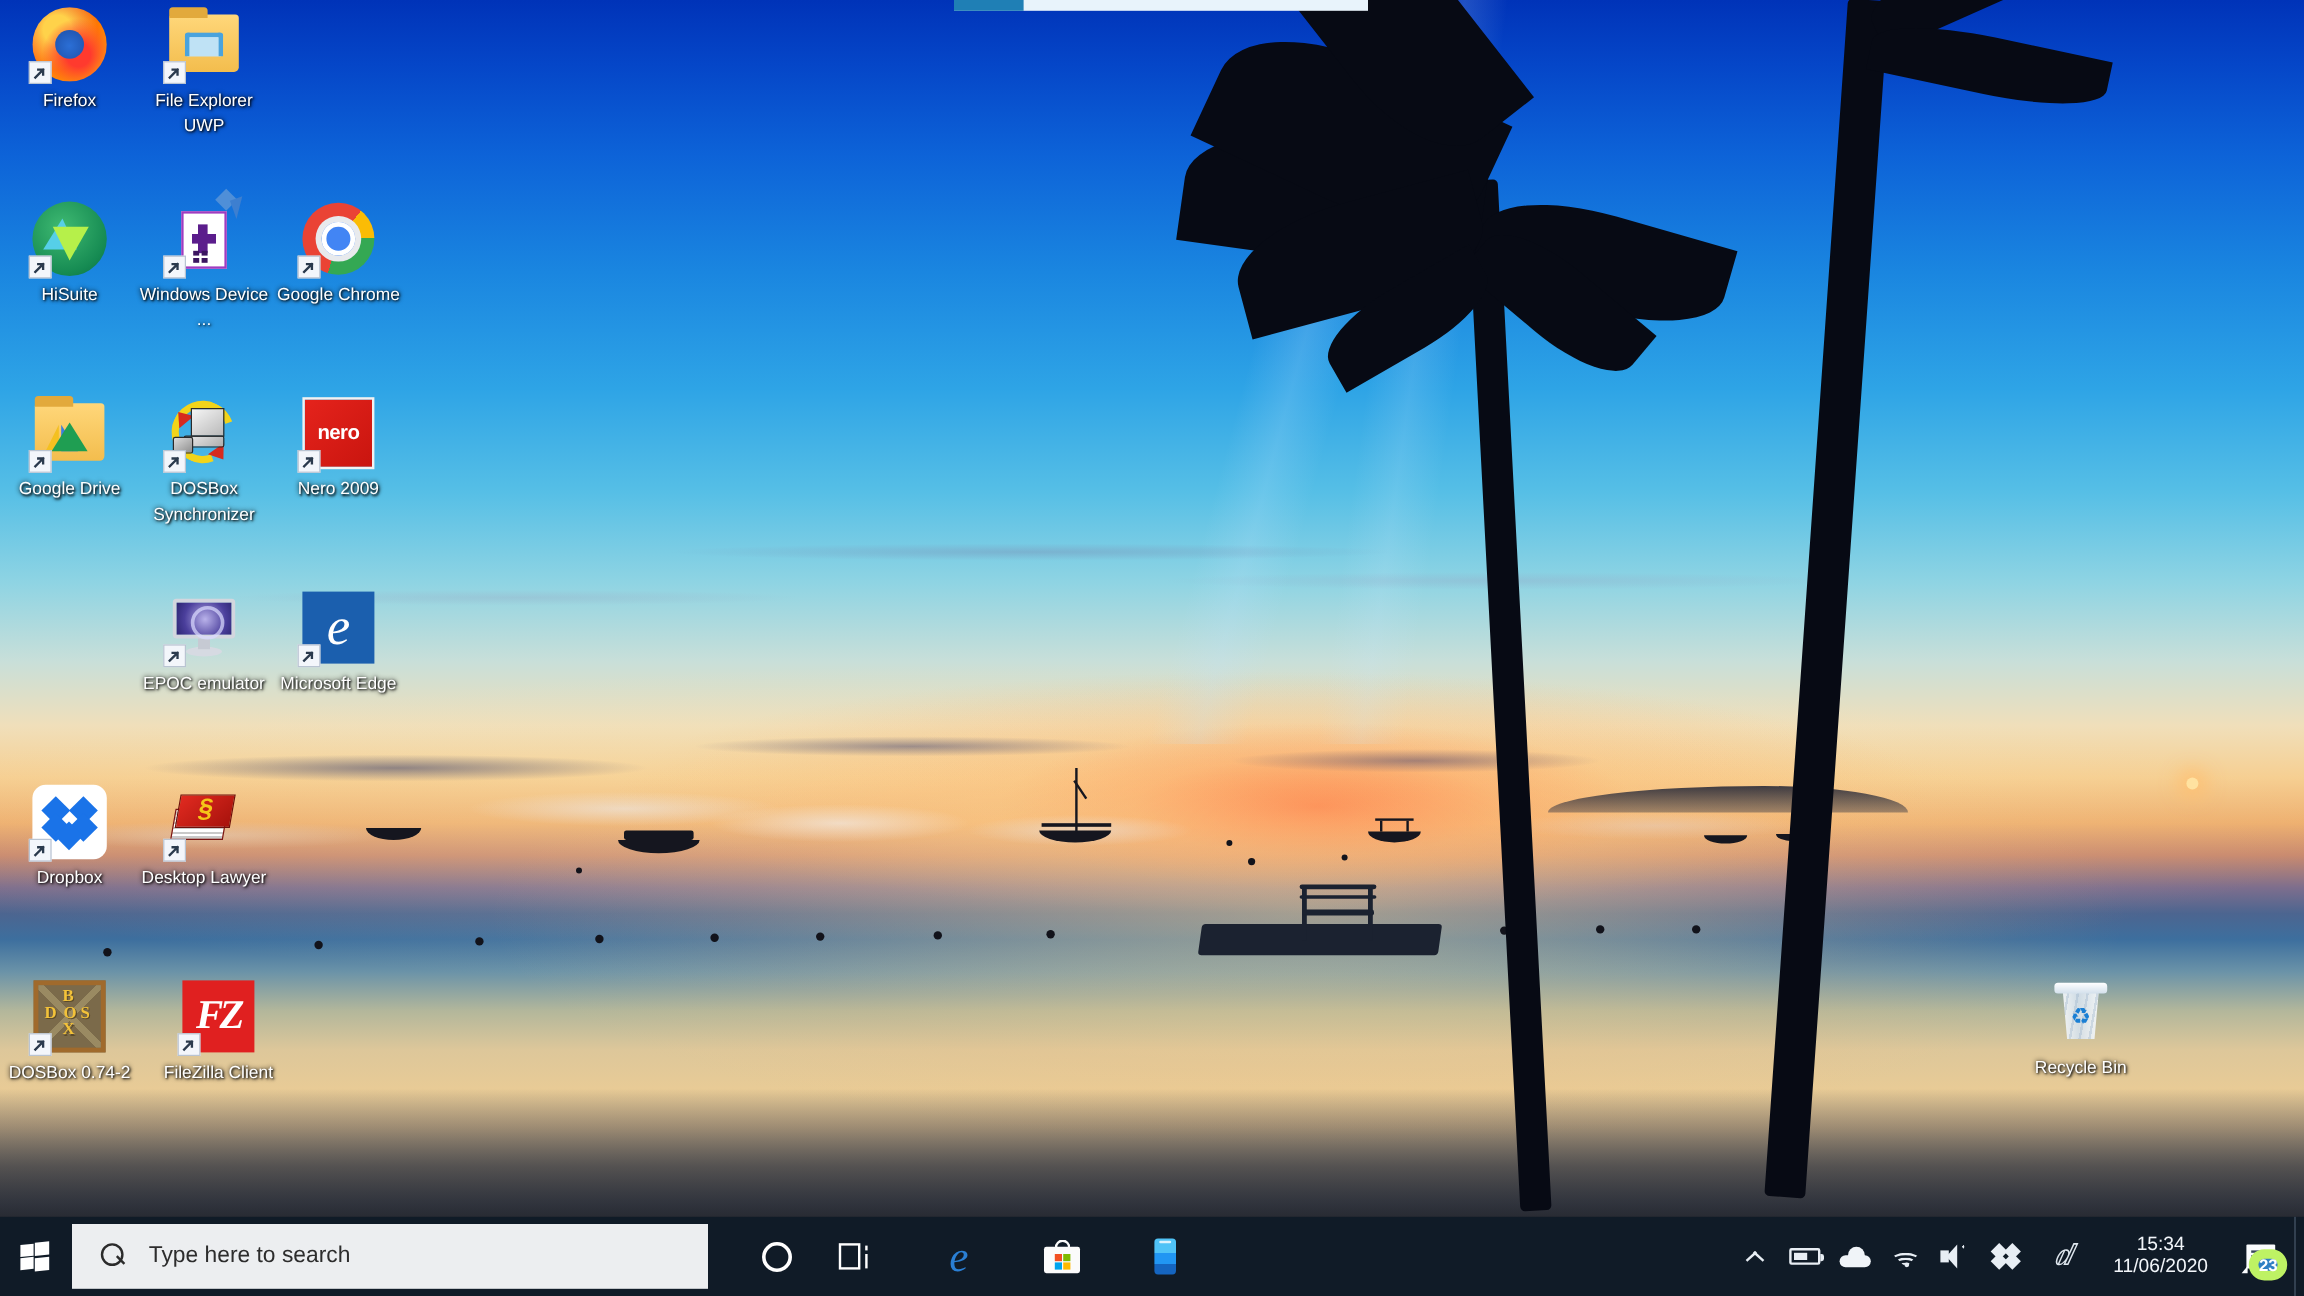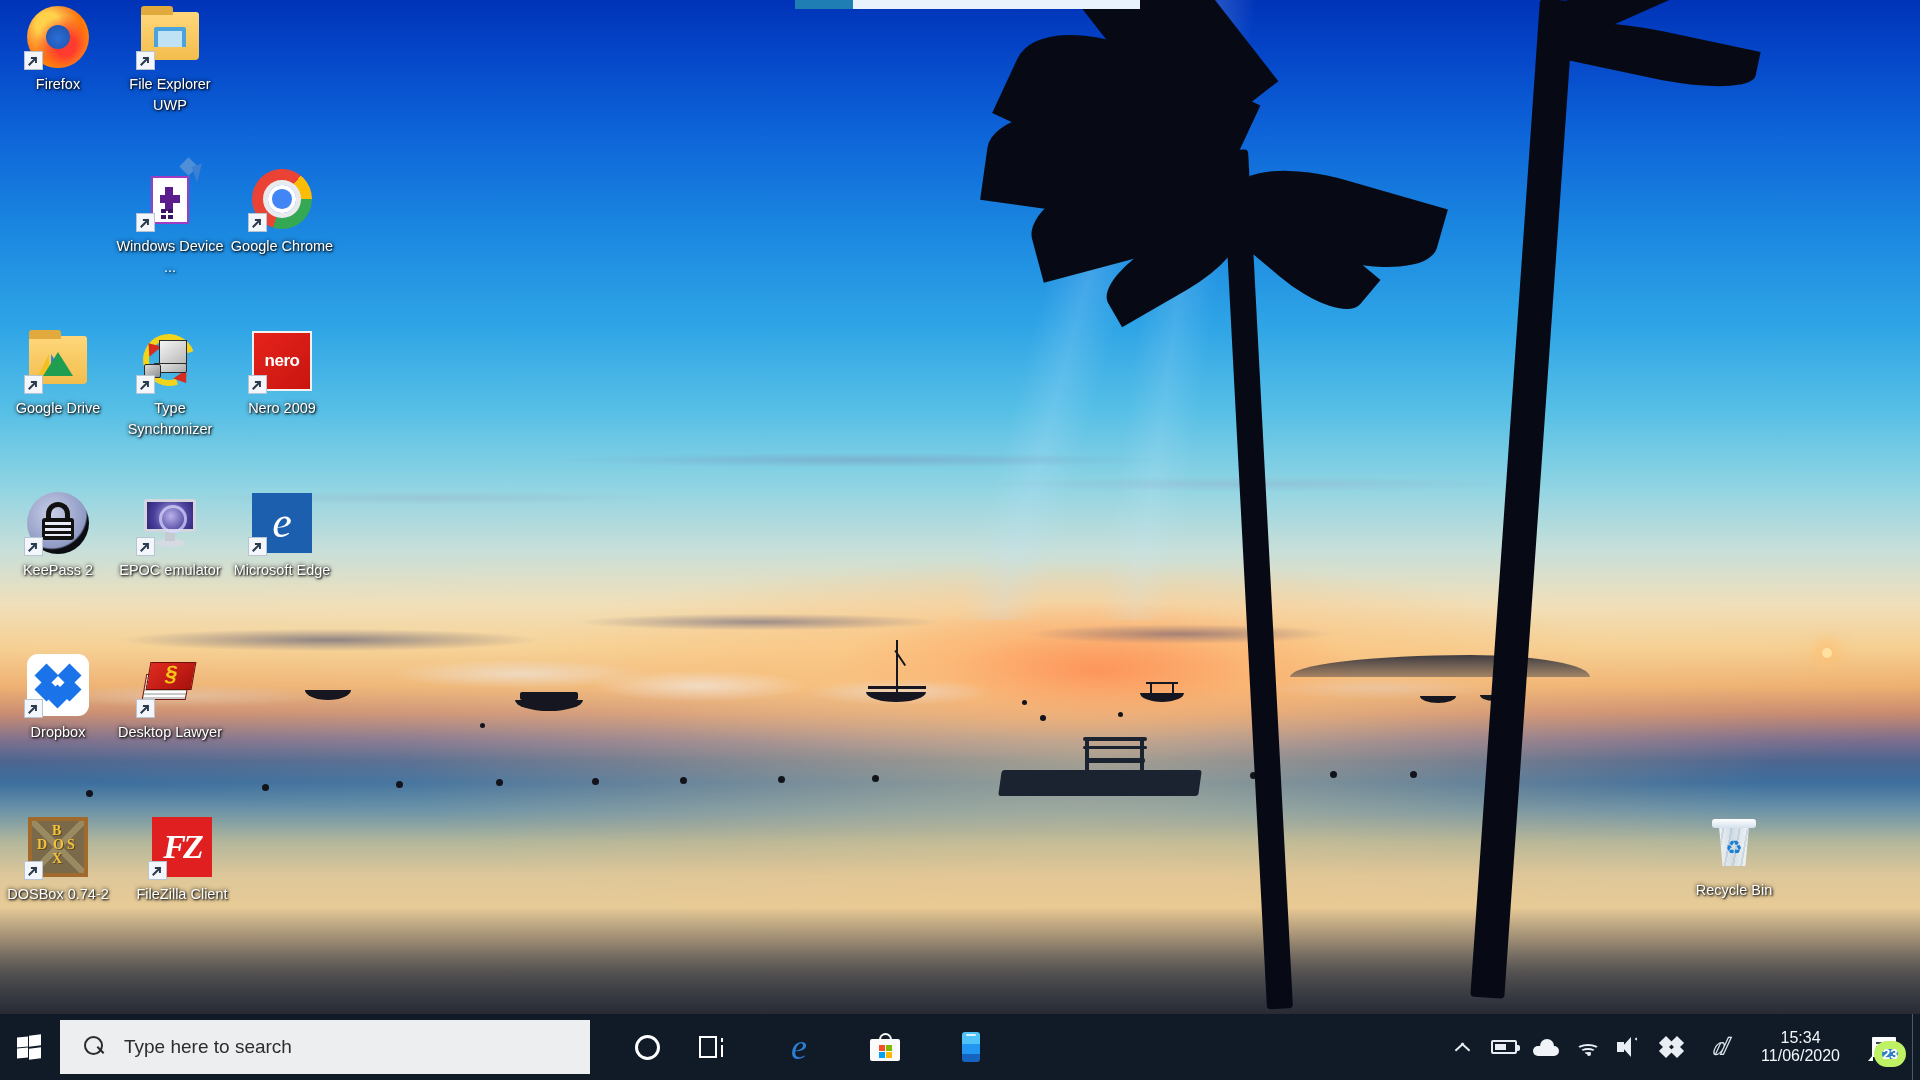--- a/index.html
+++ b/index.html
@@ -466,20 +466,31 @@
           </div>
         <div class="shortcut-badge">
           <svg viewBox="0 0 16 16">
               <path d="M3 13 L11 5 M11 5 H6 M11 5 V10" stroke="#2b3a4d" stroke-width="2.4" fill="none" stroke-linecap="square"></path>
             </svg>
         </div>
       </div>
       <div class="lbl">File Explorer UWP</div>
     </div>
 
+    <div class="dicon" style="left:4px; top:168px;">
+      <div class="art">
+        <div class="ic-hisuite" style="position:absolute; inset:0;"></div>
+        <div class="shortcut-badge">
+          <svg viewBox="0 0 16 16">
+              <path d="M3 13 L11 5 M11 5 H6 M11 5 V10" stroke="#2b3a4d" stroke-width="2.4" fill="none" stroke-linecap="square"></path>
+            </svg>
+        </div>
+      </div>
+      <div class="lbl">HiSuite</div>
+    </div>
 
     <div class="dicon" style="left:116px; top:168px;">
       <div class="art">
         <div class="ic-wdr">
             <div class="cross"></div>
             <div class="winflag"></div>
           </div>
         <div class="wdr-cursor2"></div>
           <div class="wdr-cursor"></div>
         <div class="shortcut-badge">
@@ -528,51 +539,37 @@
           <div class="ps-pc"></div>
             <div class="ps-base"></div>
             <div class="ps-dev"></div>
         </div>
         <div class="shortcut-badge">
           <svg viewBox="0 0 16 16">
               <path d="M3 13 L11 5 M11 5 H6 M11 5 V10" stroke="#2b3a4d" stroke-width="2.4" fill="none" stroke-linecap="square"></path>
             </svg>
         </div>
       </div>
-      <div class="lbl">Type Synchronizer</div>
+      <div class="lbl">DOSBox Synchronizer</div>
     </div>
 
     <div class="dicon" style="left:228px; top:330px;">
       <div class="art">
         <div class="ic-nero">
             <span>nero</span>
           </div>
         <div class="shortcut-badge">
           <svg viewBox="0 0 16 16">
               <path d="M3 13 L11 5 M11 5 H6 M11 5 V10" stroke="#2b3a4d" stroke-width="2.4" fill="none" stroke-linecap="square"></path>
             </svg>
         </div>
       </div>
       <div class="lbl">Nero 2009</div>
     </div>
 
-    <div class="dicon" style="left:4px; top:492px;">
-      <div class="art">
-        <div class="ic-keepass" style="position:absolute; inset:0;">
-          <div class="kp-shackle"></div>
-            <div class="kp-body"></div>
-        </div>
-        <div class="shortcut-badge">
-          <svg viewBox="0 0 16 16">
-              <path d="M3 13 L11 5 M11 5 H6 M11 5 V10" stroke="#2b3a4d" stroke-width="2.4" fill="none" stroke-linecap="square"></path>
-            </svg>
-        </div>
-      </div>
-      <div class="lbl">KeePass 2</div>
-    </div>
 
     <div class="dicon" style="left:116px; top:492px;">
       <div class="art">
         <div class="ic-epoc">
             <div class="ep-foot"></div>
             <div class="ep-neck"></div>
             <div class="ep-screen"></div>
           </div>
         <div class="shortcut-badge">
           <svg viewBox="0 0 16 16">

